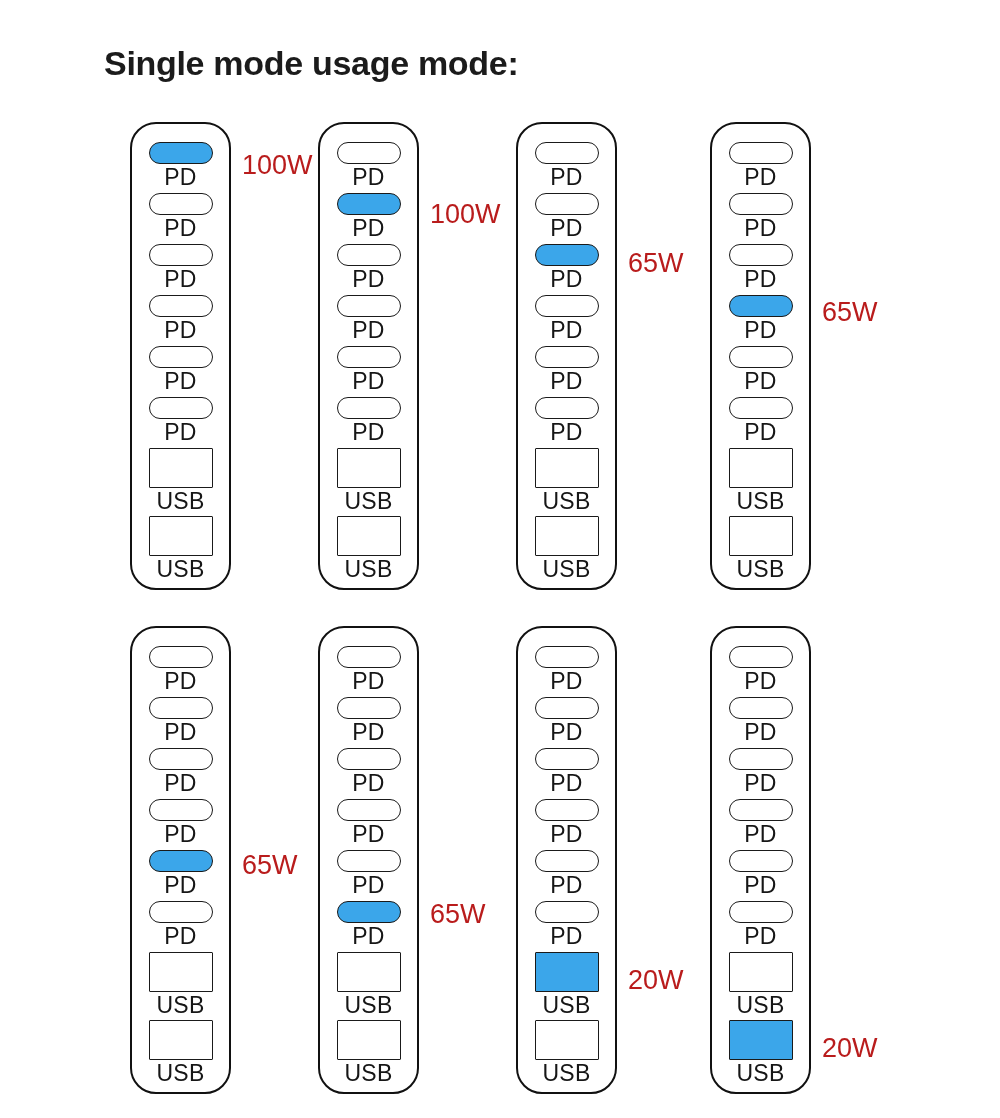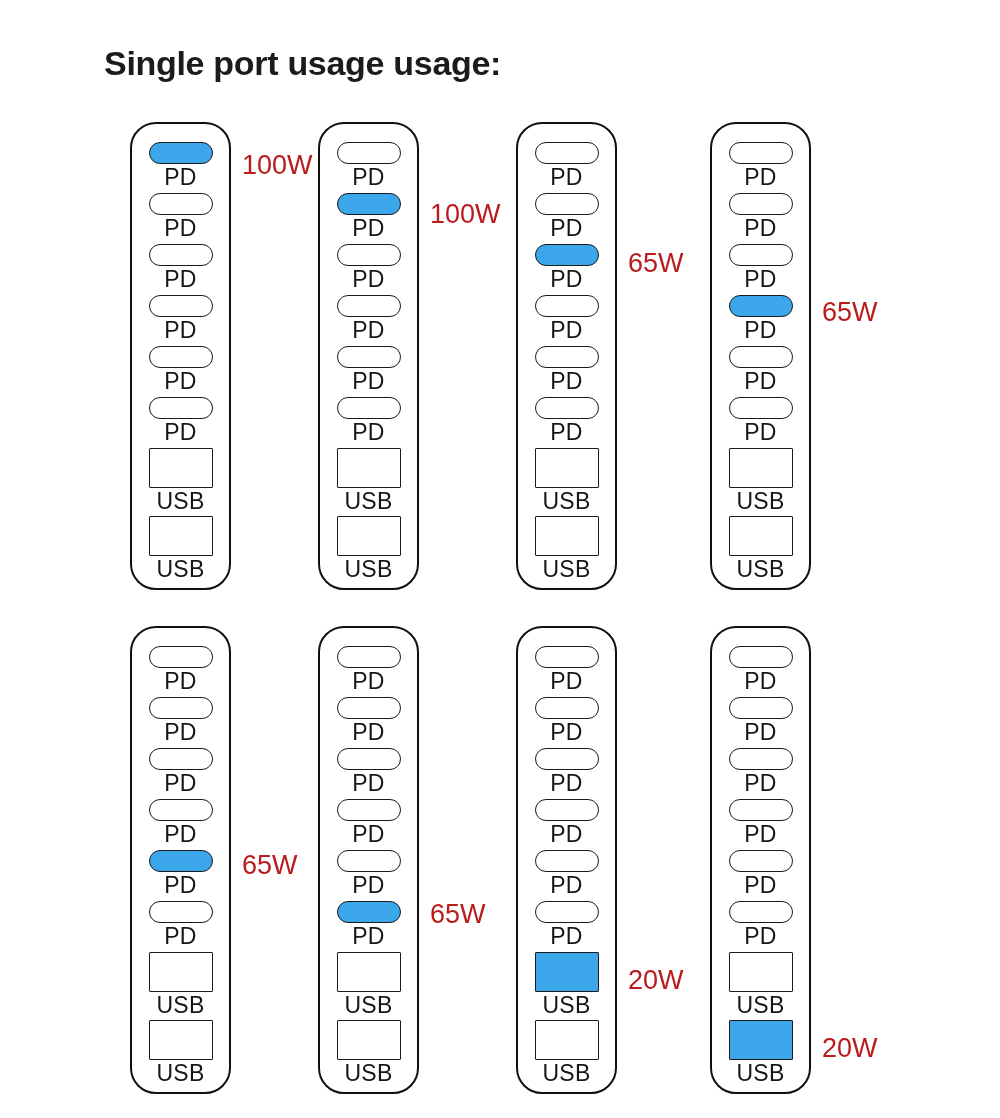--- a/index.html
+++ b/index.html
@@ -124,21 +124,21 @@
     font-size: 27px;
     line-height: 27px;
     color: #b91c1c;
     white-space: nowrap;
     left: 112px;
   }
 </style>
 </head>
 <body>
 
-<div id="page-title">Single port usage usage:</div>
+<div id="page-title">Single mode usage mode:</div>
 
 <div id="devices-area">
   <div class="device-row row-0">
       <div class="device-slot col-0">
         <div class="device-body"></div>
         <div class="ports">
           <div class="port-group pd-group">
             <div class="port pd active"></div>
             <div class="port-label">PD</div>
           </div>

